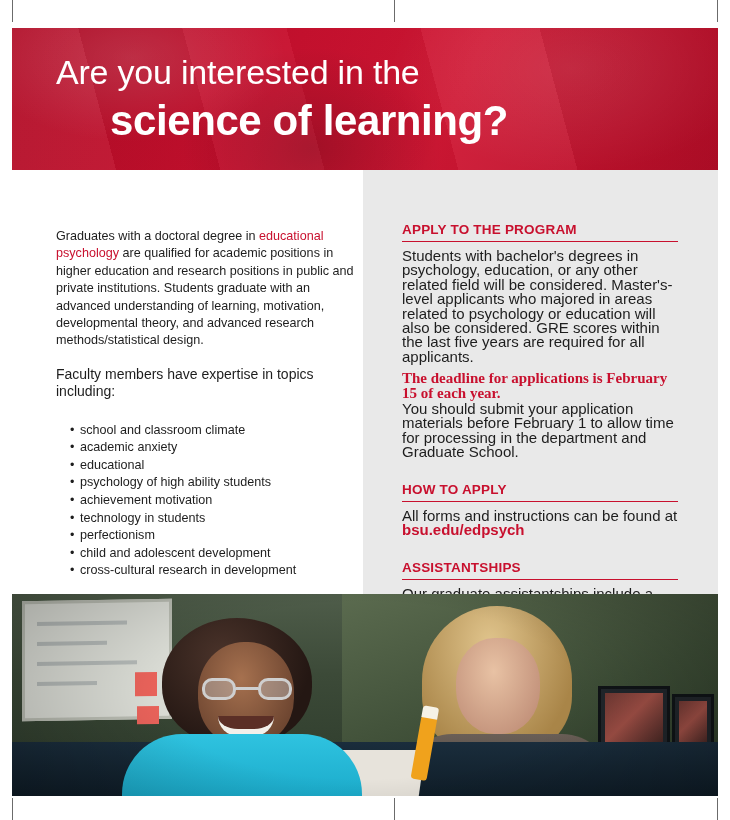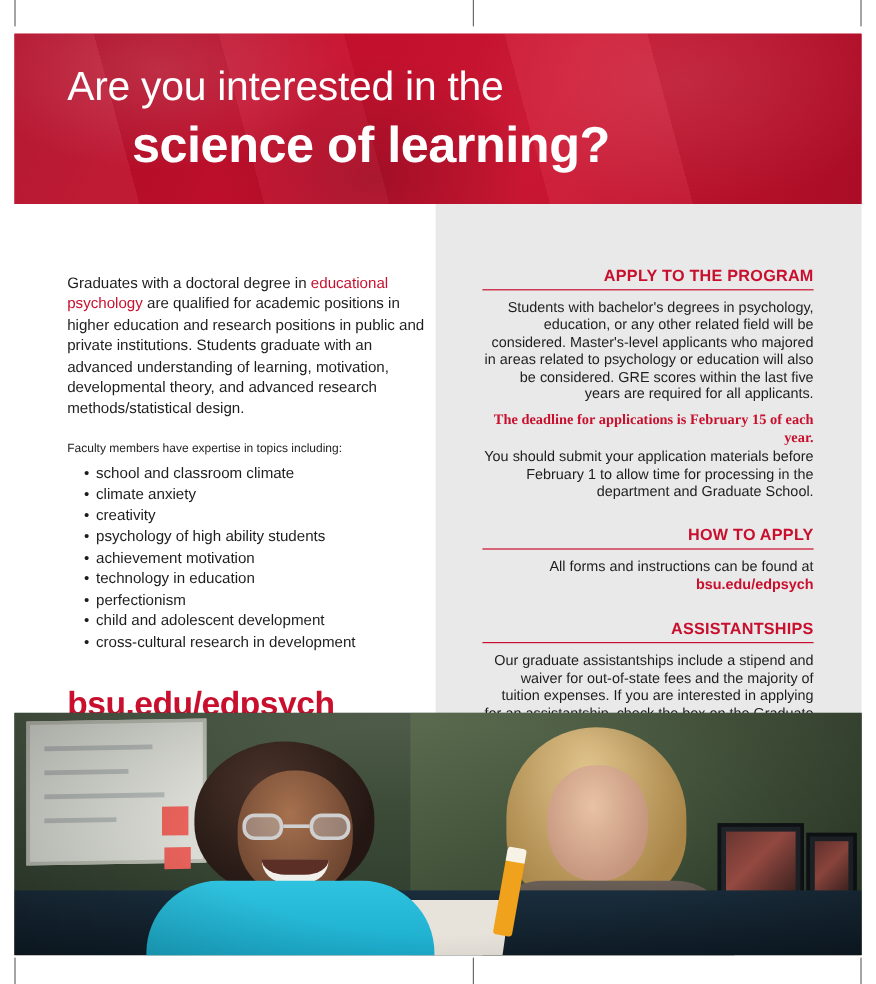--- a/index.html
+++ b/index.html
@@ -112,23 +112,23 @@
   }
   .para {
     font-size: 12.6px;
     line-height: 17.4px;
     margin: 0 0 16px 0;
   }
   .para .accent {
     color: #c8102e;
   }
   .faculty-lead {
-    font-size: 10px;
+    font-size: 14px;
     line-height: 17.4px;
-    margin: 0 0 3px 0;
+    margin: 0 0 21px 0;
   }
   ul.topics {
     margin: 0;
     padding: 0 0 0 14px;
     list-style: none;
   }
   ul.topics li {
     font-size: 12.6px;
     line-height: 17.6px;
     position: relative;
@@ -166,32 +166,32 @@
     margin: 0 0 2px 0;
     padding-bottom: 2px;
   }
   .sec-rule {
     border: 0;
     border-top: 1px solid #c8102e;
     margin: 0 0 7px 0;
     width: 100%;
   }
   .sec-body {
-    font-size: 12px;
+    font-size: 15px;
     line-height: 14.4px;
     margin: 0;
   }
   .sec-body.red {
     color: #c8102e;
     font-weight: 700;
     margin-top: 7px;
     margin-bottom: 2px;
     font-family: Liberation Serif, serif;
   }
-  .sec-block { margin-bottom: 22px; text-align: right; }
+  .sec-block { margin-bottom: 22px; }
   .sec-block:last-child { margin-bottom: 0; }
   .link-red {
     color: #c8102e;
     font-weight: 700;
   }
 
   
   .photo {
     position: absolute;
     left: 0;
@@ -377,25 +377,25 @@
     <div class="body-area">
       <div class="right-panel"></div>
 
       <div class="left-col">
         <p class="para"><span>Graduates with a doctoral degree in </span><span class="accent">educational psychology</span><span> are qualified for academic positions in higher education and research positions in public and private institutions. Students graduate with an advanced understanding of learning, motivation, developmental theory, and advanced research methods/statistical design.</span></p>
 
         <p class="faculty-lead">Faculty members have expertise in topics including:</p>
 
         <ul class="topics">
           <li>school and classroom climate</li>
-          <li>climate anxiety</li>
-          <li>creativity</li>
+          <li>academic anxiety</li>
+          <li>educational</li>
           <li>psychology of high ability students</li>
           <li>achievement motivation</li>
-          <li>technology in education</li>
+          <li>technology in students</li>
           <li>perfectionism</li>
           <li>child and adolescent development</li>
           <li>cross-cultural research in development</li>
         </ul>
 
         <div class="url-big">bsu.edu/edpsych</div>
       </div>
 
       <div class="right-col">
 

